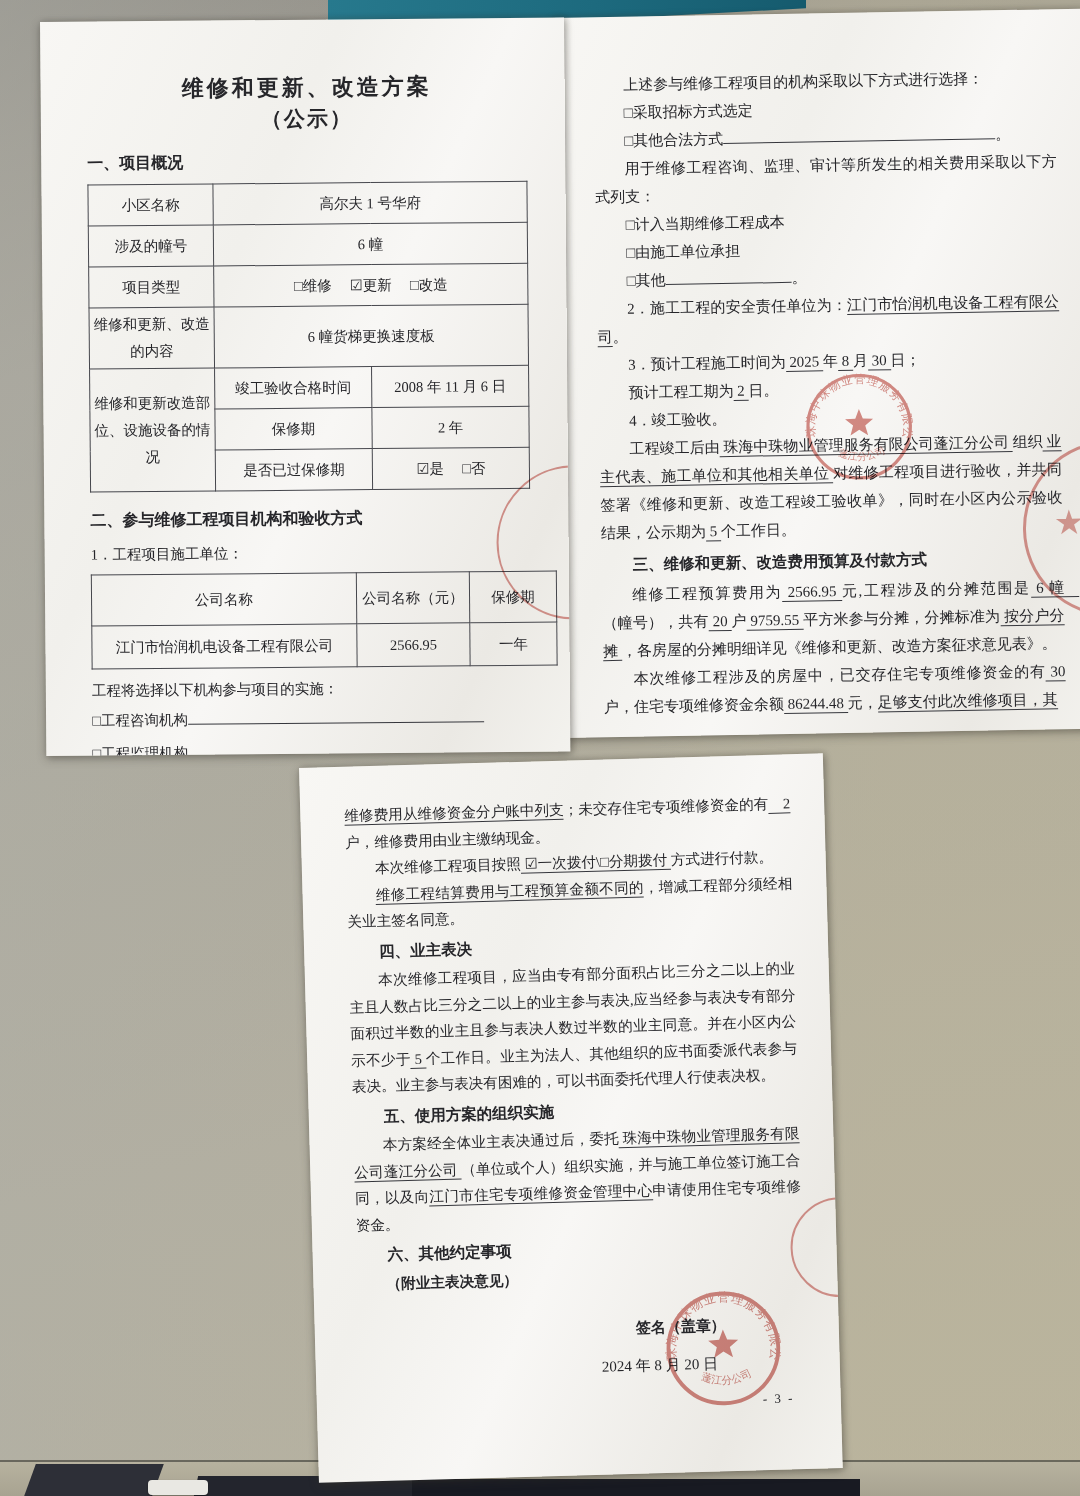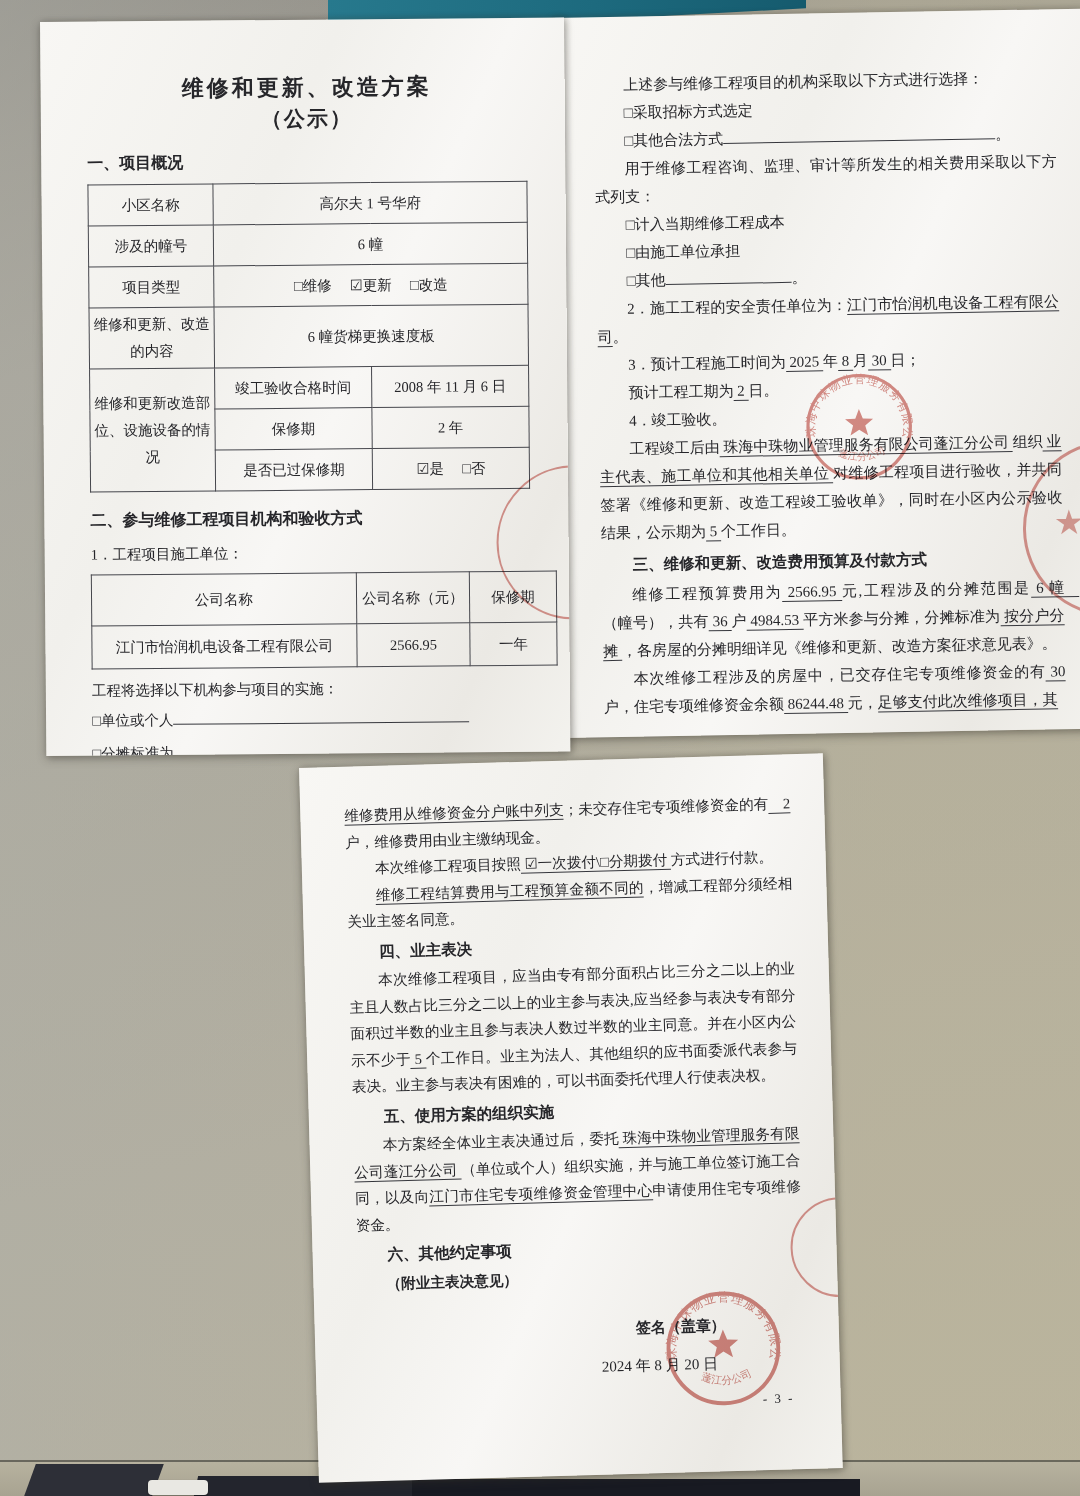--- a/index.html
+++ b/index.html
@@ -88,21 +88,21 @@
       <p class="ind"><span>用于维修工程咨询、监理、审计等所发生的相关费用采取以下方式列支：</span></p>
       <p class="ind"><span>□计入当期维修工程成本</span></p>
       <p class="ind"><span>□由施工单位承担</span></p>
       <p class="ind"><span>□其他</span><span class="blank" style="width: 126px;"></span><span>。</span></p>
       <p class="ind"><span>2．施工工程的安全责任单位为：</span><span class="u">江门市怡润机电设备工程有限公司</span><span>。</span></p>
       <p class="ind"><span>3．预计工程施工时间为</span><span class="u"> 2025 </span><span>年</span><span class="u"> 8 </span><span>月</span><span class="u"> 30 </span><span>日；</span></p>
       <p class="ind"><span>预计工程工期为</span><span class="u"> 2 </span><span>日。</span></p>
       <p class="ind"><span>4．竣工验收。</span></p>
       <p class="ind"><span>工程竣工后由</span><span class="u"> 珠海中珠物业管理服务有限公司蓬江分公司 </span><span>组织</span><span class="u"> 业主代表、施工单位和其他相关单位 </span><span>对维修工程项目进行验收，并共同签署《维修和更新、改造工程竣工验收单》，同时在小区内公示验收结果，公示期为</span><span class="u"> 5 </span><span>个工作日。</span></p>
       <p class="hd ind">三、维修和更新、改造费用预算及付款方式</p>
-      <p class="ind"><span>维修工程预算费用为</span><span class="u"> 2566.95 </span><span>元,工程涉及的分摊范围是</span><span class="u"> 6 幢　</span><span>（幢号），共有</span><span class="u"> 36 </span><span>户</span><span class="u"> 4984.53 </span><span>平方米参与分摊，分摊标准为</span><span class="u"> 按分户分摊 </span><span>，各房屋的分摊明细详见《维修和更新、改造方案征求意见表》。</span></p>
+      <p class="ind"><span>维修工程预算费用为</span><span class="u"> 2566.95 </span><span>元,工程涉及的分摊范围是</span><span class="u"> 6 幢　</span><span>（幢号），共有</span><span class="u"> 20 </span><span>户</span><span class="u"> 9759.55 </span><span>平方米参与分摊，分摊标准为</span><span class="u"> 按分户分摊 </span><span>，各房屋的分摊明细详见《维修和更新、改造方案征求意见表》。</span></p>
       <p class="ind"><span>本次维修工程涉及的房屋中，已交存住宅专项维修资金的有</span><span class="u"> 30 </span><span>户，住宅专项维修资金余额</span><span class="u"> 86244.48 </span><span>元，</span><span class="u">足够支付此次维修项目，其</span></p>
     </div>
 
     <svg class="stamp" style="left:244px;top:358px;width:112px;height:112px;" viewBox="0 0 140 140">
       <circle cx="70" cy="70" r="64" fill="none" stroke="#bf463c" stroke-width="4"></circle>
       <path id="arcA" d="M 16,86 A 56,56 0 1 1 124,86" fill="none"></path>
       <text font-size="14.5" fill="#bf463c" letter-spacing="1"><textPath href="#arcA" startOffset="2%">珠海中珠物业管理服务有限公司</textPath></text>
       <polygon fill="#bf463c" points="70,48 74.7,59.9 87.5,60.5 77.6,68.5 81,80.8 70,73.7 59,80.8 62.4,68.5 52.5,60.5 65.3,59.9"></polygon>
       <path id="arcA2" d="M 38,103 Q 70,120 102,103" fill="none"></path>
       <text font-size="12.5" fill="#bf463c"><textPath href="#arcA2" startOffset="8%">蓬江分公司</textPath></text>
@@ -166,22 +166,22 @@
         <tr>
           <td>江门市怡润机电设备工程有限公司</td>
           <td>2566.95</td>
           <td>一年</td>
         </tr>
       </tbody>
         </table>
 
       <p style="margin-top:8px;">工程将选择以下机构参与项目的实施：</p>
       <div class="agency">
-        <p><span>□单位或个人</span><span class="blank" style="width: 296px;"></span></p>
-        <p><span>□分摊标准为</span><span class="blank" style="width: 296px;"></span></p>
+        <p><span>□工程咨询机构</span><span class="blank" style="width: 296px;"></span></p>
+        <p><span>□工程监理机构</span><span class="blank" style="width: 296px;"></span></p>
 
       </div>
 
     </div>
 
     <div class="ringpart" style="left:452px;top:448px;width:150px;height:150px;border-width:2.5px;"></div>
   </section>
 
   <section class="page page3">
     <div class="pbody">

